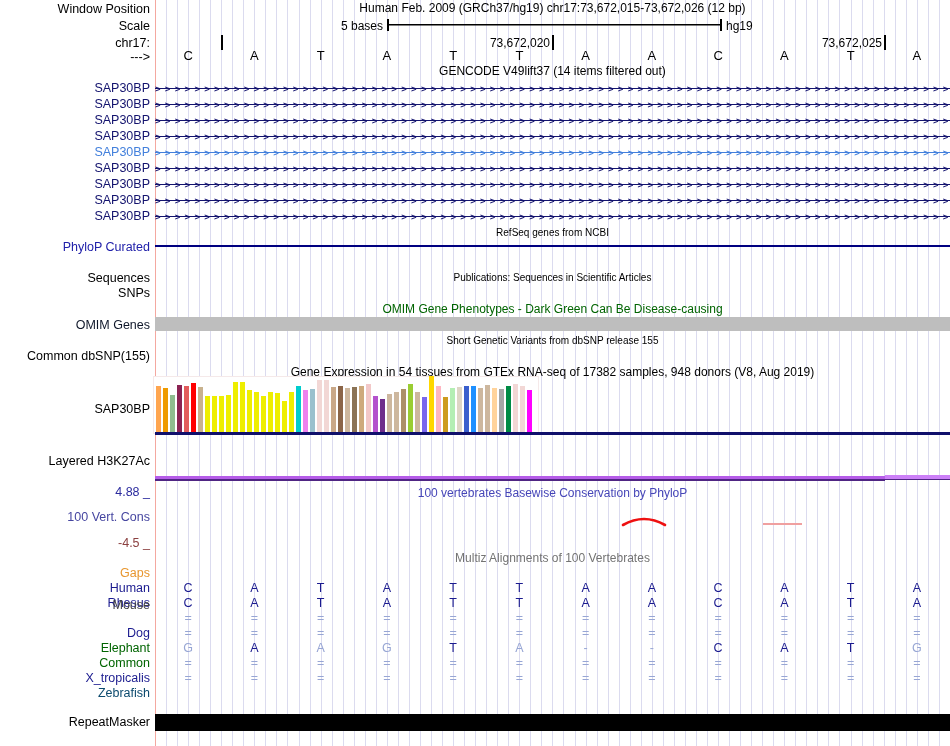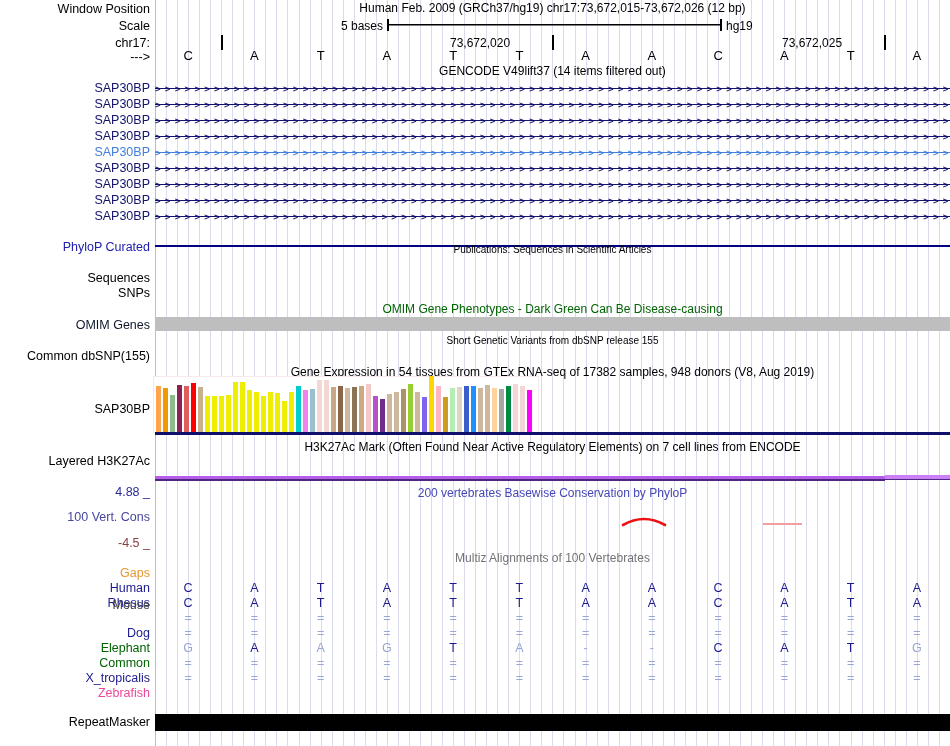--- a/index.html
+++ b/index.html
@@ -5,21 +5,21 @@
   html,body{margin:0;padding:0;background:#fff;}
   #screen{position:relative;width:950px;height:746px;background:#fff;overflow:hidden;
           font-family:"Liberation Sans",sans-serif;color:#000;}
   #grid{position:absolute;left:155px;top:0;width:795px;height:746px;
         background:repeating-linear-gradient(to right,#dbdbef 0,#dbdbef 1px,transparent 1px,transparent 11.04px);}
   #leftsep{position:absolute;left:155px;top:0;width:1px;height:746px;background:#f4a8a0;}
   .ll{position:absolute;right:800px;white-space:nowrap;font-size:12.5px;line-height:14px;text-align:right;}
   .ct{position:absolute;left:155px;width:795px;text-align:center;font-size:12px;line-height:13px;white-space:nowrap;}
   .ct.sm{font-size:10px;line-height:11px;}
   .tick{position:absolute;top:35px;width:2px;height:15px;background:#000;}
-  .ticklabel{position:absolute;top:36px;width:100px;font-size:12px;white-space:nowrap;}
+  .ticklabel{position:absolute;top:36px;width:100px;text-align:right;font-size:12px;white-space:nowrap;}
   .baseletter{position:absolute;transform:translateX(-50%);font-size:13px;line-height:14px;top:49px;}
   .mcell{position:absolute;transform:translateX(-50%);font-size:12.5px;line-height:14px;color:#1b1b8f;}
   .mcell.dim{color:#97a6d4;}
   .generow{position:absolute;left:155px;width:795px;height:13px;overflow:hidden;}
   .generow::before{content:"";position:absolute;left:0;right:0;top:6px;border-top:1px solid currentColor;}
   .arrows{position:absolute;left:0;top:0;font-size:9.5px;letter-spacing:4.3px;line-height:13px;font-weight:bold;white-space:nowrap;}
   .scalebar{position:absolute;left:387px;top:19px;width:331px;height:12px;
             border-left:2px solid #000;border-right:2px solid #000;
             background:linear-gradient(#000,#000) 0 50%/100% 1.5px no-repeat;}
   #scaletext{position:absolute;left:155px;width:228px;top:19px;text-align:right;font-size:12px;}
@@ -103,24 +103,25 @@
       <div class="ll" style="top: 193px; color: rgb(19, 19, 110);">SAP30BP</div>
       <div class="generow" style="top: 194px; color: rgb(19, 19, 110);">
         <div class="arrows">&gt;&gt;&gt;&gt;&gt;&gt;&gt;&gt;&gt;&gt;&gt;&gt;&gt;&gt;&gt;&gt;&gt;&gt;&gt;&gt;&gt;&gt;&gt;&gt;&gt;&gt;&gt;&gt;&gt;&gt;&gt;&gt;&gt;&gt;&gt;&gt;&gt;&gt;&gt;&gt;&gt;&gt;&gt;&gt;&gt;&gt;&gt;&gt;&gt;&gt;&gt;&gt;&gt;&gt;&gt;&gt;&gt;&gt;&gt;&gt;&gt;&gt;&gt;&gt;&gt;&gt;&gt;&gt;&gt;&gt;&gt;&gt;&gt;&gt;&gt;&gt;&gt;&gt;&gt;&gt;&gt;&gt;&gt;&gt;&gt;&gt;&gt;&gt;</div>
       </div>
       <div class="ll" style="top: 209px; color: rgb(19, 19, 110);">SAP30BP</div>
       <div class="generow" style="top: 210px; color: rgb(19, 19, 110);">
         <div class="arrows">&gt;&gt;&gt;&gt;&gt;&gt;&gt;&gt;&gt;&gt;&gt;&gt;&gt;&gt;&gt;&gt;&gt;&gt;&gt;&gt;&gt;&gt;&gt;&gt;&gt;&gt;&gt;&gt;&gt;&gt;&gt;&gt;&gt;&gt;&gt;&gt;&gt;&gt;&gt;&gt;&gt;&gt;&gt;&gt;&gt;&gt;&gt;&gt;&gt;&gt;&gt;&gt;&gt;&gt;&gt;&gt;&gt;&gt;&gt;&gt;&gt;&gt;&gt;&gt;&gt;&gt;&gt;&gt;&gt;&gt;&gt;&gt;&gt;&gt;&gt;&gt;&gt;&gt;&gt;&gt;&gt;&gt;&gt;&gt;&gt;&gt;&gt;&gt;</div>
       </div>
     </div>
 
+  <div class="ct sm" style="top:227px">RefSeq genes from NCBI</div>
   <div class="ll" style="top:240px;color:#2020aa">PhyloP Curated</div>
   <div class="hline" style="top:245px;height:2px;background:#000080"></div>
 
-  <div class="ct sm" style="top:244px">Publications: Sequences in Scientific Articles</div>
+  <div class="ct sm" style="top:272px">Publications: Sequences in Scientific Articles</div>
   <div class="ll" style="top:271px">Sequences</div>
   <div class="ll" style="top:286px">SNPs</div>
 
   <div class="ct" style="top:303px;color:#006400">OMIM Gene Phenotypes - Dark Green Can Be Disease-causing</div>
   <div class="ll" style="top:318px;color:#0f172a">OMIM Genes</div>
   <div class="hline" style="top:317px;height:14px;background:#bebebe"></div>
 
   <div class="ct sm" style="top:335px">Short Genetic Variants from dbSNP release 155</div>
   <div class="ll" style="top:349px">Common dbSNP(155)</div>
 
@@ -178,29 +179,28 @@
       <div class="gbar" style="background: rgb(205, 183, 158); height: 47px;"></div>
       <div class="gbar" style="background: rgb(255, 211, 155); height: 44px;"></div>
       <div class="gbar" style="background: rgb(166, 166, 166); height: 43px;"></div>
       <div class="gbar" style="background: rgb(0, 139, 69); height: 46px;"></div>
       <div class="gbar" style="background: rgb(242, 215, 213); height: 48px;"></div>
       <div class="gbar" style="background: rgb(242, 215, 213); height: 46px;"></div>
       <div class="gbar" style="background: rgb(255, 0, 255); height: 42px;"></div>
     </div>
   <div class="hline" style="top:432px;height:3px;background:#10106b"></div>
 
-  <div class="ct" style="top:441px">H3K27Ac Mark (Often Found Near Active Regulatory Elements) on 7 cell lines from ENCODE</div>
   <div class="ll" style="top:454px">Layered H3K27Ac</div>
   <div class="hline" style="top:476px;height:3px;width:730px;background:#b55ce8"></div>
   <div class="hline" style="top:479px;height:2px;width:730px;background:#4f2583"></div>
   <div style="position:absolute;left:885px;top:475px;width:65px;height:4px;background:#cc80f8"></div>
   <div style="position:absolute;left:885px;top:479px;width:65px;height:1px;background:#4f2583"></div>
 
   <div class="ll" style="top:485px;color:#2b2b9e">4.88 _</div>
-  <div class="ct" style="top:487px;color:#4646b8">200 vertebrates Basewise Conservation by PhyloP</div>
+  <div class="ct" style="top:487px;color:#4646b8">100 vertebrates Basewise Conservation by PhyloP</div>
   <div class="ll" style="top:510px;color:#4646a0">100 Vert. Cons</div>
   <svg style="position:absolute;left:621px;top:510px" width="46" height="18">
     <path d="M2 15 Q23 3 44 15" stroke="#ee1111" stroke-width="2.6" fill="none" stroke-linecap="round"></path>
   </svg>
   <div style="position:absolute;left:763px;top:523px;width:39px;height:2px;background:#f0a0a0"></div>
   <div class="ll" style="top:536px;color:#8b4040">-4.5 _</div>
 
   <div class="ct" style="top:552px;color:#737373">Multiz Alignments of 100 Vertebrates</div>
   <div class="ll" style="top:566px;color:#e8962e">Gaps</div>
   <div id="multiz">
@@ -288,18 +288,18 @@
       <div class="mcell dim" style="left: 320.625px; top: 671px;">=</div>
       <div class="mcell dim" style="left: 386.875px; top: 671px;">=</div>
       <div class="mcell dim" style="left: 453.125px; top: 671px;">=</div>
       <div class="mcell dim" style="left: 519.375px; top: 671px;">=</div>
       <div class="mcell dim" style="left: 585.625px; top: 671px;">=</div>
       <div class="mcell dim" style="left: 651.875px; top: 671px;">=</div>
       <div class="mcell dim" style="left: 718.125px; top: 671px;">=</div>
       <div class="mcell dim" style="left: 784.375px; top: 671px;">=</div>
       <div class="mcell dim" style="left: 850.625px; top: 671px;">=</div>
       <div class="mcell dim" style="left: 916.875px; top: 671px;">=</div>
-      <div class="ll" style="top: 686px; color: #ec4899;">Zebrafish</div>
+      <div class="ll" style="top: 686px; color: #0c4a6e;">Zebrafish</div>
     </div>
 
   <div class="ll" style="top:715px">RepeatMasker</div>
   <div class="hline" style="top:714px;height:17px;background:#000"></div>
 </div>
 
 </body></html>

